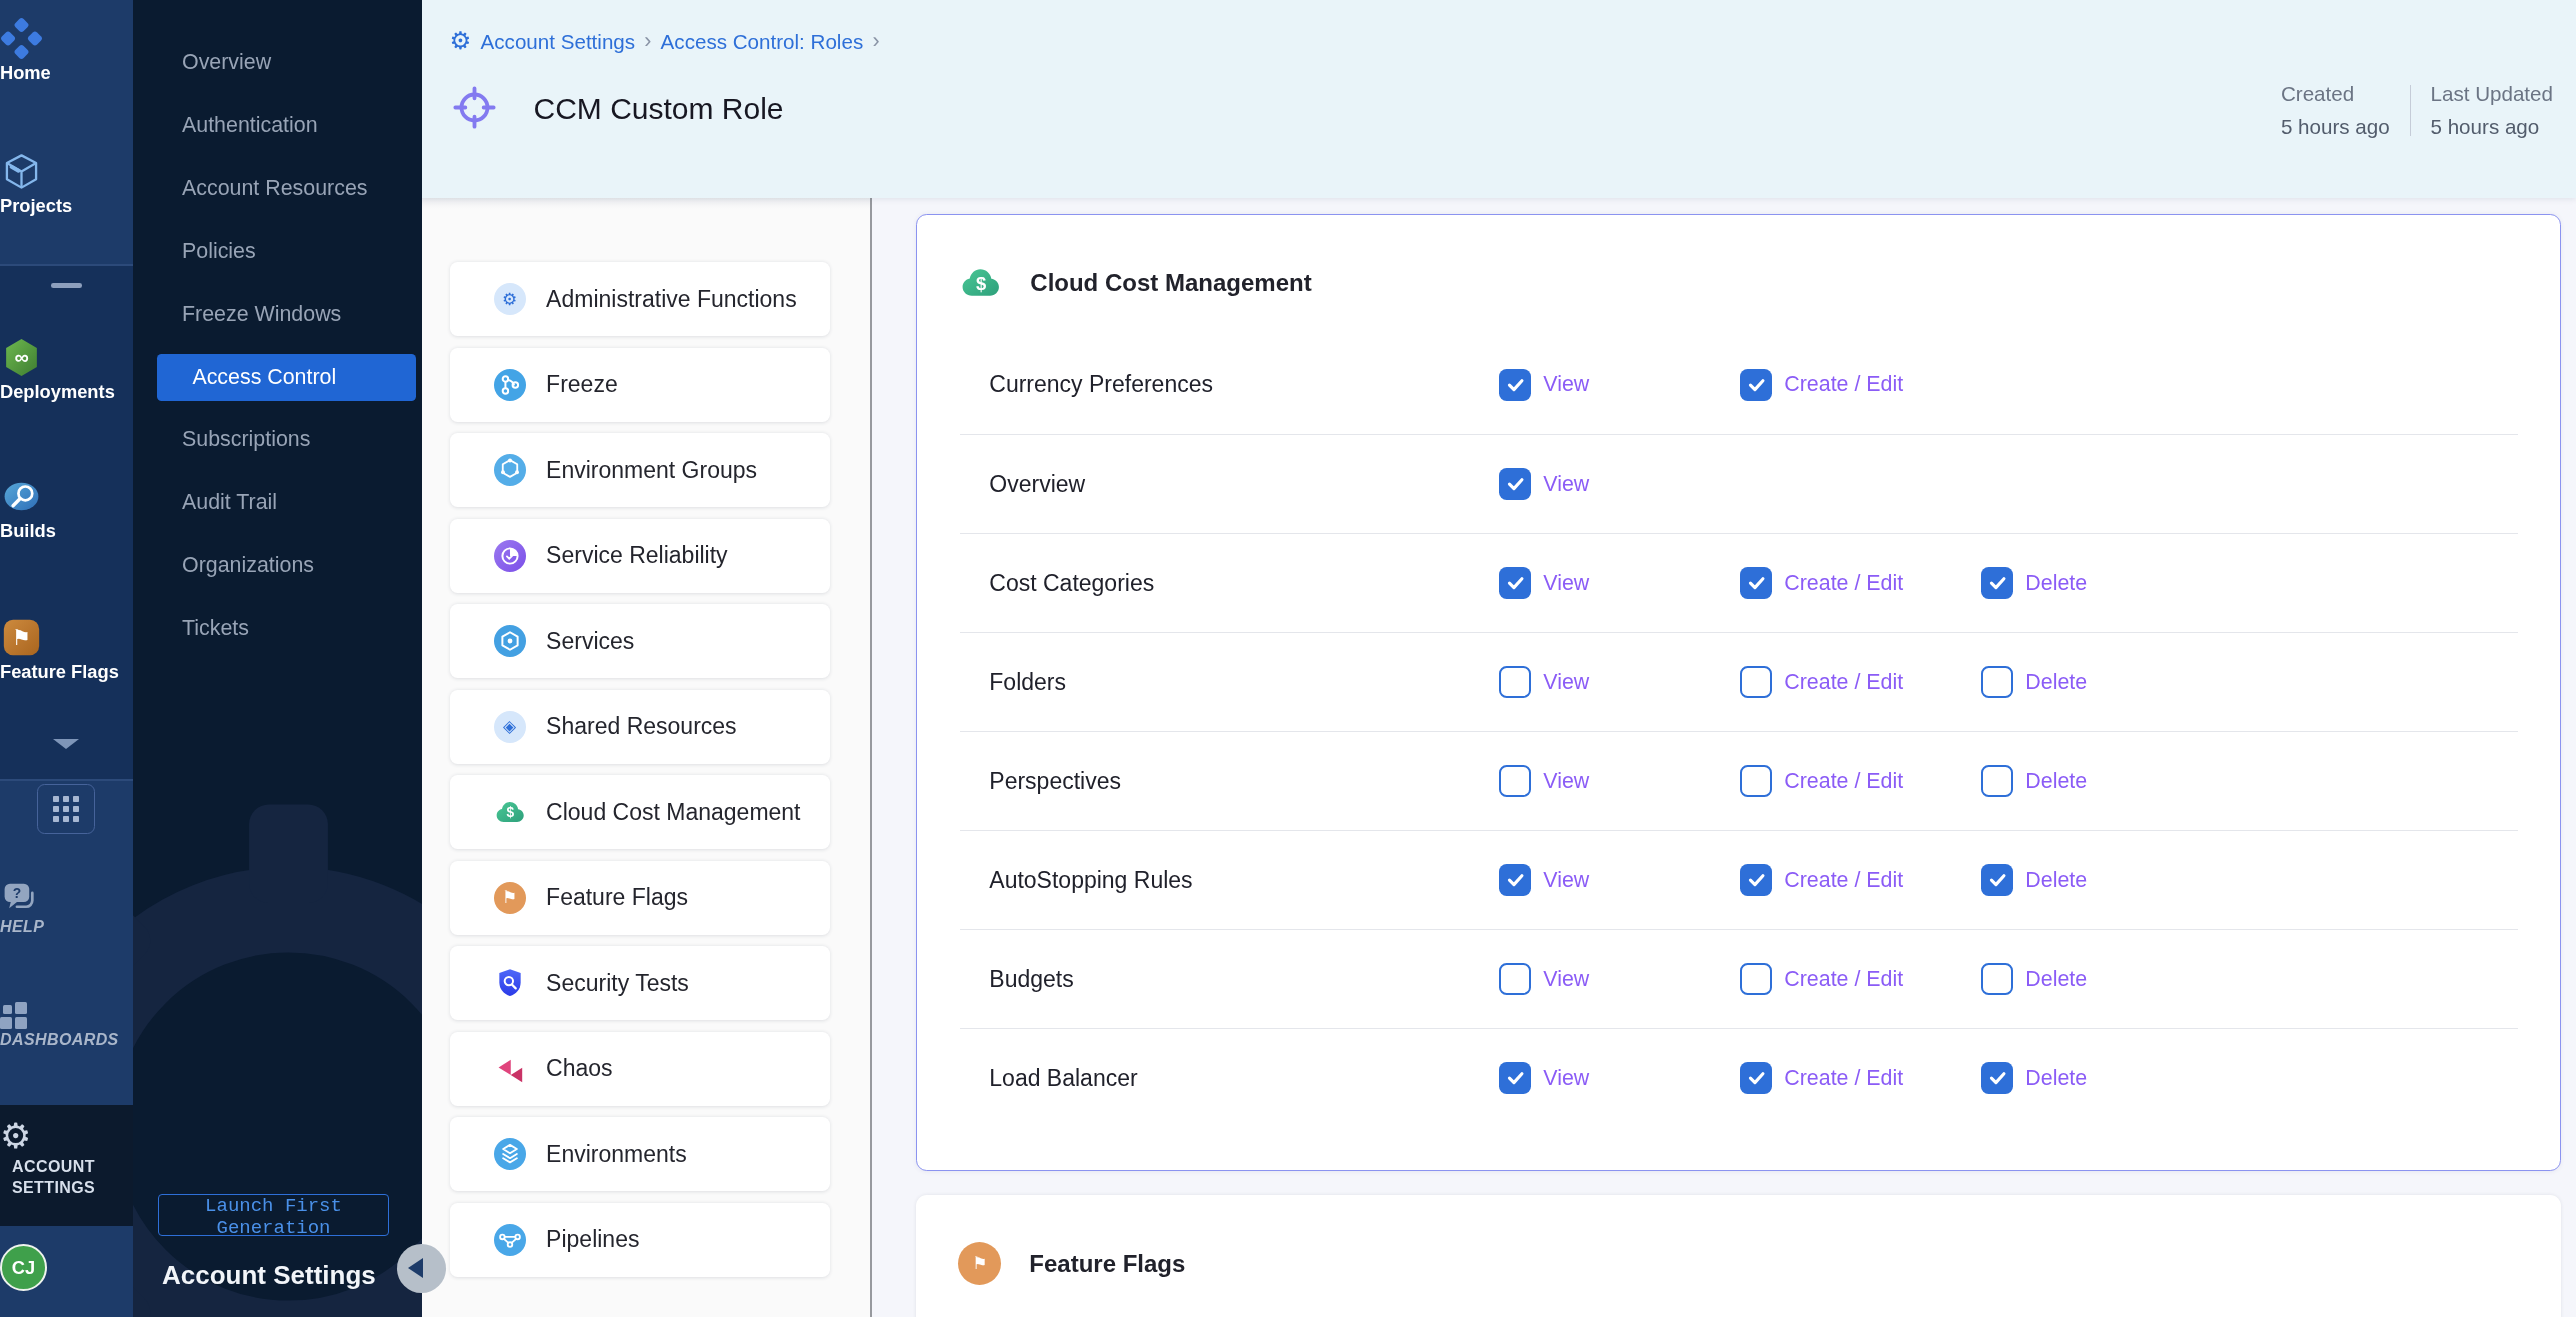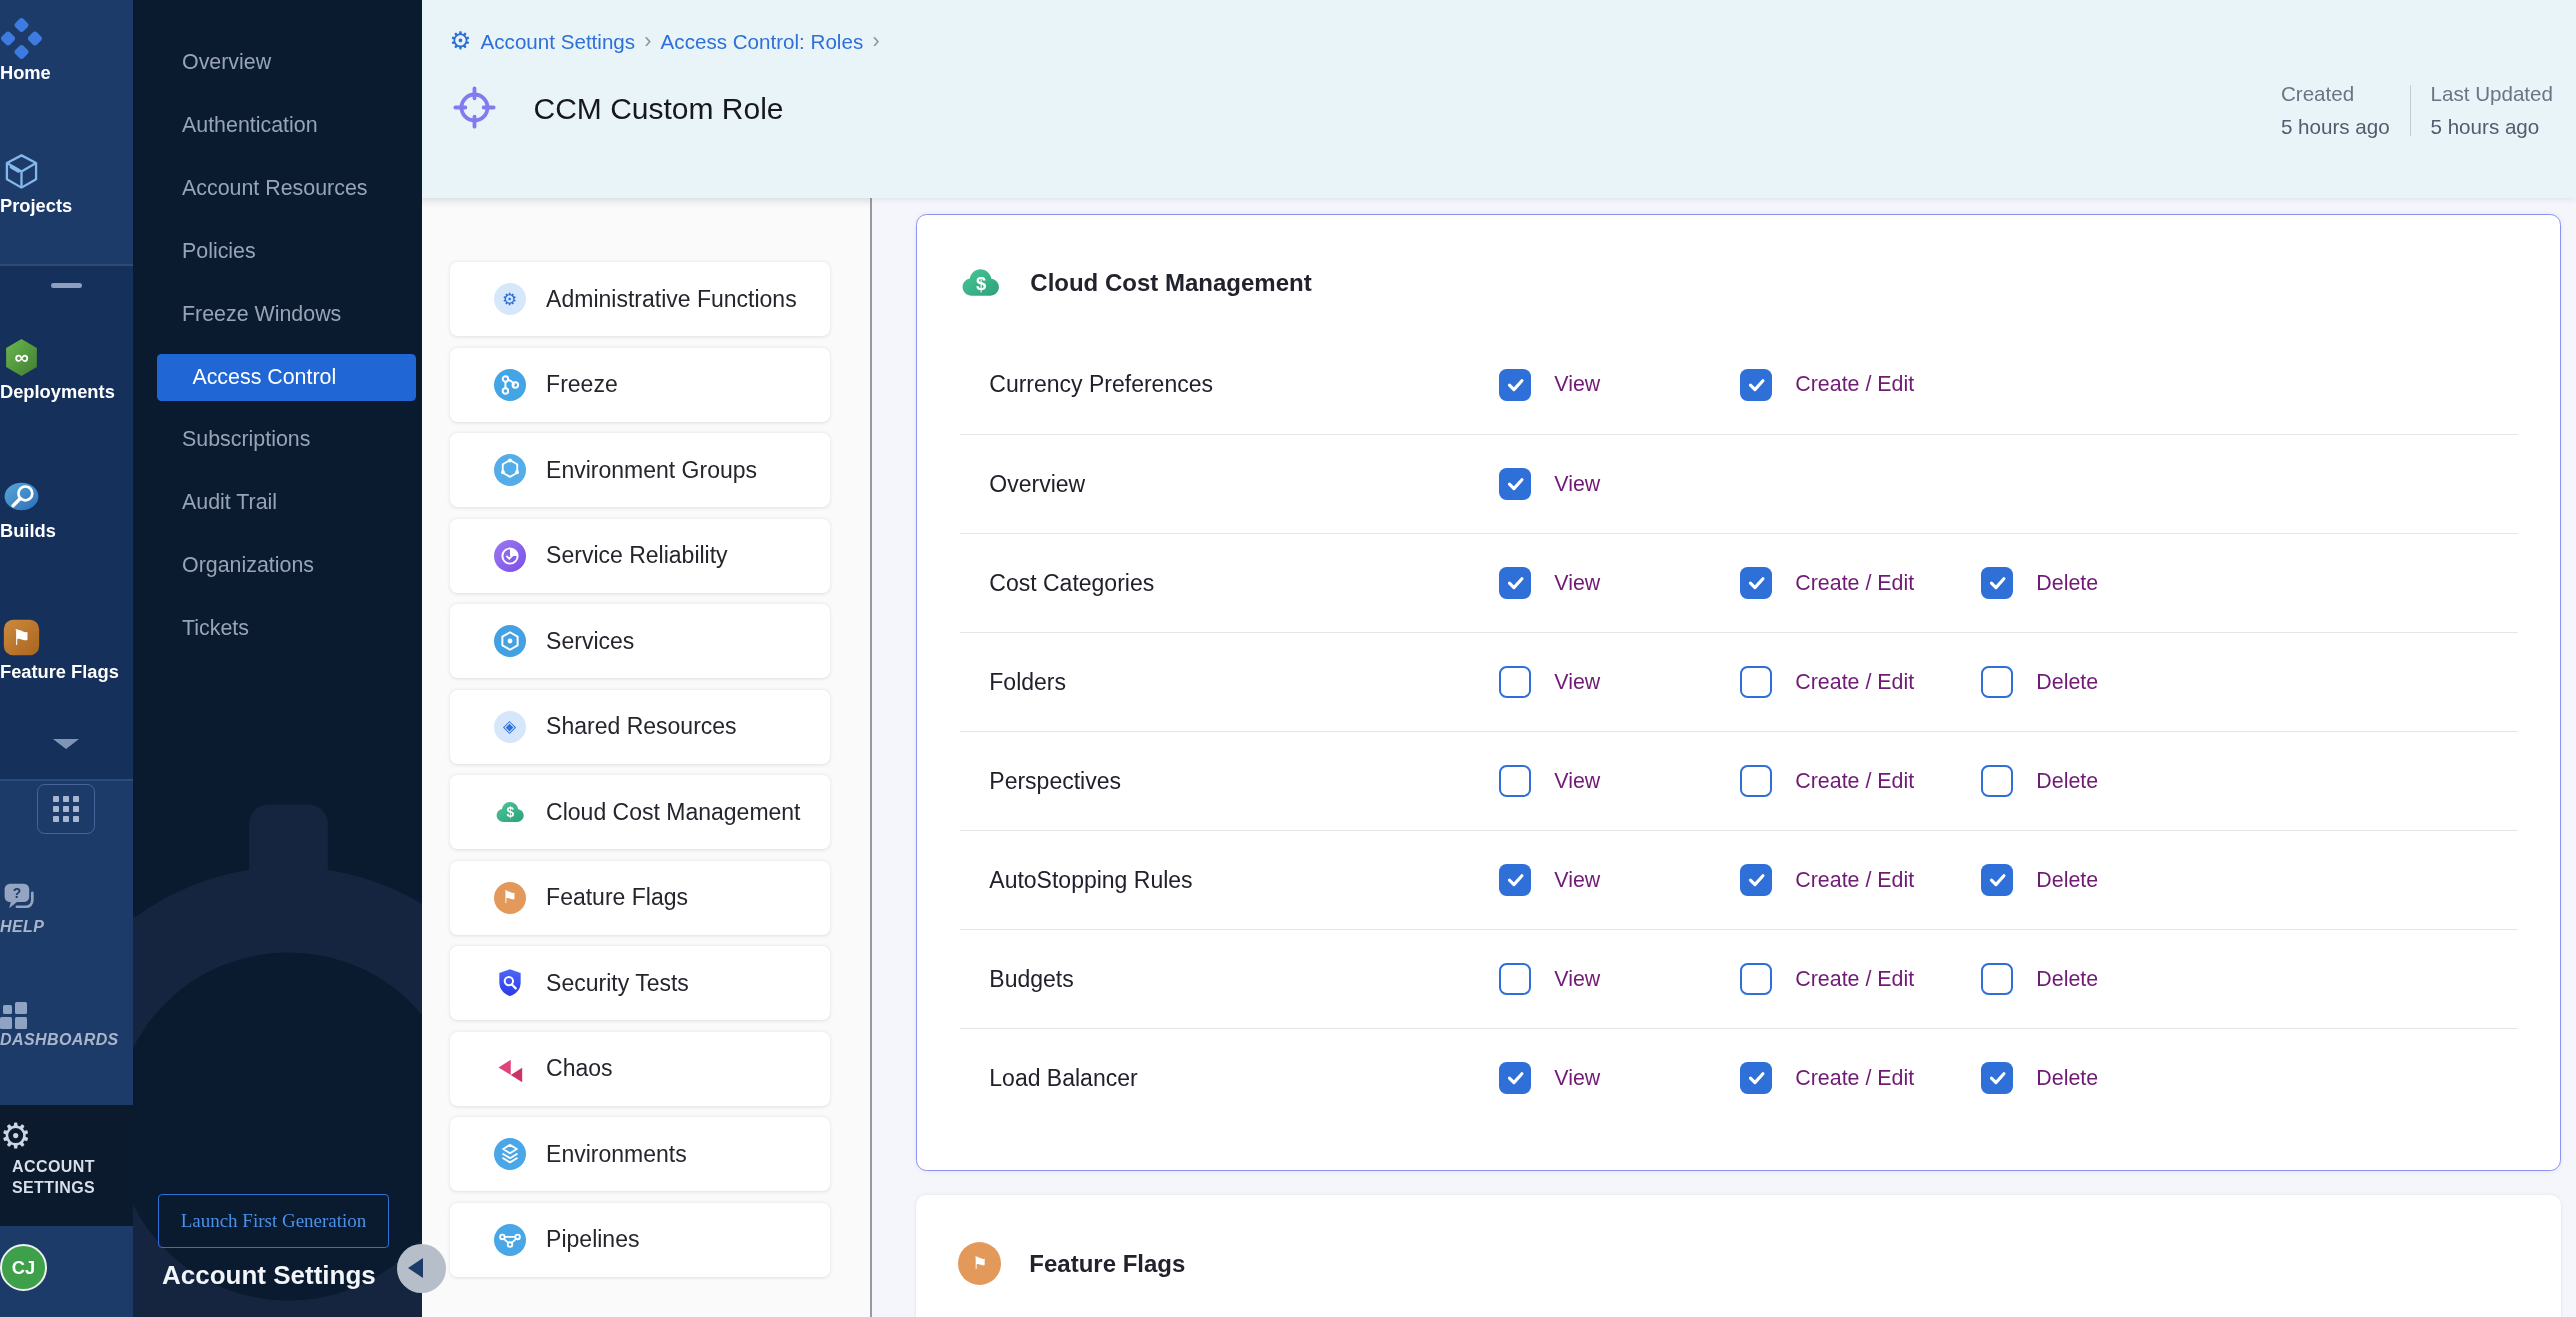--- a/index.html
+++ b/index.html
@@ -37,23 +37,23 @@
             color:#fff; font-size:18.3px; font-weight:bold; display:flex; align-items:center; justify-content:center; }
 
   
   .sidebar { position:relative; width:289px; height:100%; flex:none; background:#0a1b30; z-index:4; }
   .sb-watermark { position:absolute; inset:0; overflow:hidden; }
   .sb-menu { position:absolute; top:31px; left:0; width:100%; list-style:none; }
   .sb-menu li { height:63px; display:flex; align-items:center; padding-left:49px;
                 font-size:21.4px; color:#98a4b6; cursor:pointer; }
   .sb-menu li.selected { height:47px; margin:7.6px 6.1px 7.6px 24.4px; padding-left:35px;
                          background:#2066d4; border-radius:4.6px; color:#ffffff; }
-  .launch-btn { position:absolute; left:25px; top:1194px; width:231px; height:54px;
+  .launch-btn { position:absolute; left:25px; top:1194px; width:231px; height:42px;
                 background:transparent; border:1.5px solid #2e6fd8; border-radius:4px;
-                color:#4a90e8; font-size:19px; font-family:Liberation Serif, serif; cursor:pointer; }
+                color:#4a90e8; font-size:19px; font-family:Liberation Mono, monospace; cursor:pointer; }
   .sb-title { position:absolute; left:29px; top:1260px; font-size:26px; font-weight:bold; color:#f2f5f9; }
   .collapse-tab { position:absolute; left:264px; top:1244px; width:49px; height:49px; border-radius:50%;
                   background:#b6bfc9; z-index:6; }
   .collapse-tri { position:absolute; left:10.7px; top:13.8px; width:0; height:0;
                   border-top:10.7px solid transparent; border-bottom:10.7px solid transparent;
                   border-right:15.3px solid #1d3b69; }
 
   
   .content { flex:1; display:flex; flex-direction:column; height:100%; min-width:0; }
   .page-header { position:relative; height:198px; flex:none; background:#e9f4f9;
@@ -101,21 +101,21 @@
   .prows { margin-top:31px; }
   .prow { display:flex; align-items:center; height:99px; margin:0 42px 0 43px; padding-left:29px; }
   .prow + .prow { border-top:0.8px solid #e4e6eb; }
   .prow-label { flex:0 0 510px; font-size:23px; color:#20212b; }
   .perm-cell { width:241px; display:flex; align-items:center; flex:none; }
   .cb { width:32px; height:32px; border-radius:7.6px; flex:none; cursor:pointer;
         display:flex; align-items:center; justify-content:center; }
   .cb.checked { background:#2e6fd8; }
   .cb.unchecked { background:#fff; border:2.3px solid #2e6fd8; }
   .cb svg { width:21.4px; height:21.4px; }
-  .perm-label { margin-left:23px; font-size:21.4px; color:#701a75; }
+  .perm-label { margin-left:12px; font-size:21.4px; color:#8b5cf6; }
 </style>
 </head>
 <body>
 
 <div class="app">
 
   <aside class="rail">
     <div class="rail-seg seg-top"></div>
     <div class="rail-seg seg-modules"></div>
     <div class="rail-seg seg-bottom"></div>

